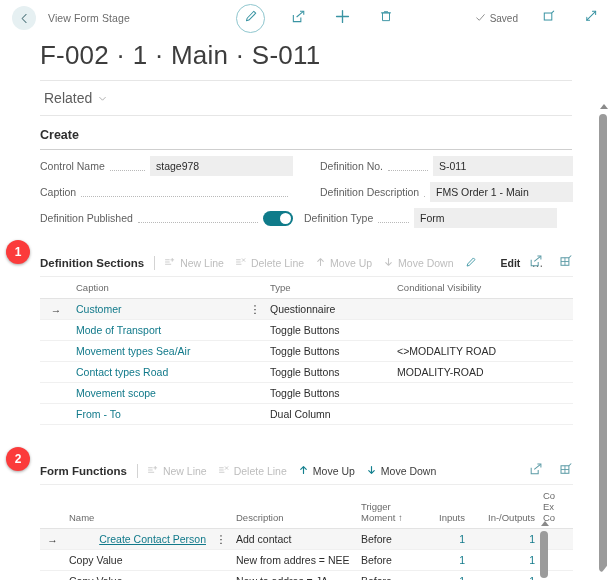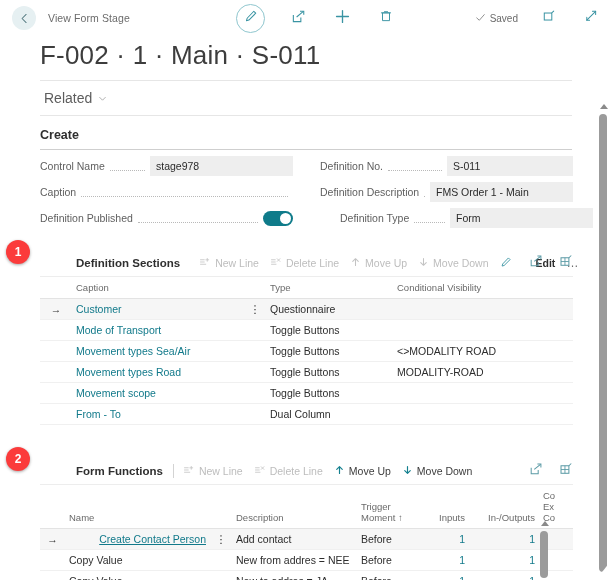--- a/index.html
+++ b/index.html
@@ -74,21 +74,21 @@
   .badge {
     position:absolute; width:24px; height:24px; border-radius:50%;
     background:#fb3b3b; color:#fff; font-size:12px; font-weight:bold;
     display:flex; align-items:center; justify-content:center;
     box-shadow:0 1px 3px rgba(0,0,0,.35); z-index:30;
   }
 
   
   .grid-block { position:absolute; left:40px; }
   .grid-toolbar {
-    display:flex; align-items:center; height:26px; gap:0; position:relative;margin-left:36px;
+    display:flex; align-items:center; height:26px; gap:0; position:relative;
   }
   .grid-caption { font-size:11.5px; font-weight:bold; color:#2f2f2f; white-space:nowrap; padding-right:10px; }
   .tb-sep { width:1px; height:14px; background:#d3d3d3; margin-right:9px; }
   .tb-item {
     display:flex; align-items:center; gap:4px; font-size:10.5px; white-space:nowrap;
     margin-right:11px; cursor:pointer;
   }
   .tb-item.disabled { color:#bdbdbd; }
   .tb-item.enabled { color:#3c3c3c; }
   .tb-item.accent { color:#2f2f2f;gap:24px; }
@@ -254,30 +254,30 @@
       <span class="fld-label">Definition Published</span>
       <span class="leader"></span>
       <span class="toggle">
         <span class="knob"></span>
       </span>
     </div>
 
     <div class="fld" style="left:320px; top:6px; width:253px;">
       <span class="fld-label">Definition No.</span>
       <span class="leader"></span>
-      <span class="fld-box" style="width:126px;">S-011</span>
+      <span class="fld-box" style="width:140px;">S-011</span>
     </div>
 
     <div class="fld" style="left:320px; top:32px; width:253px;">
       <span class="fld-label">Definition Description</span>
       <span class="leader"></span>
       <span class="fld-box" style="width:143px;">FMS Order 1 - Main</span>
     </div>
 
-    <div class="fld" style="left:340px; top:58px; width:253px;">
+    <div class="fld" style="left:304px; top:58px; width:253px;">
       <span class="fld-label">Definition Type</span>
       <span class="leader"></span>
       <span class="fld-box" style="width:143px;">Form</span>
     </div>
   </div>
 
   <div class="badge" style="left:6px; top:240px;">1</div>
 
   <div class="grid-block" style="top:250px; width:533px;">
     <div class="grid-toolbar">
@@ -386,21 +386,21 @@
         </tr>
         <tr>
           <td class="sel-arrow"></td>
           <td class="link">Movement types Sea/Air</td>
           <td></td>
           <td>Toggle Buttons</td>
           <td>&lt;&gt;MODALITY ROAD</td>
         </tr>
         <tr>
           <td class="sel-arrow"></td>
-          <td class="link">Movement types Road</td>
+          <td class="link">Contact types Road</td>
           <td></td>
           <td>Toggle Buttons</td>
           <td>MODALITY-ROAD</td>
         </tr>
         <tr>
           <td class="sel-arrow"></td>
           <td class="link">Movement scope</td>
           <td></td>
           <td>Toggle Buttons</td>
           <td></td>

